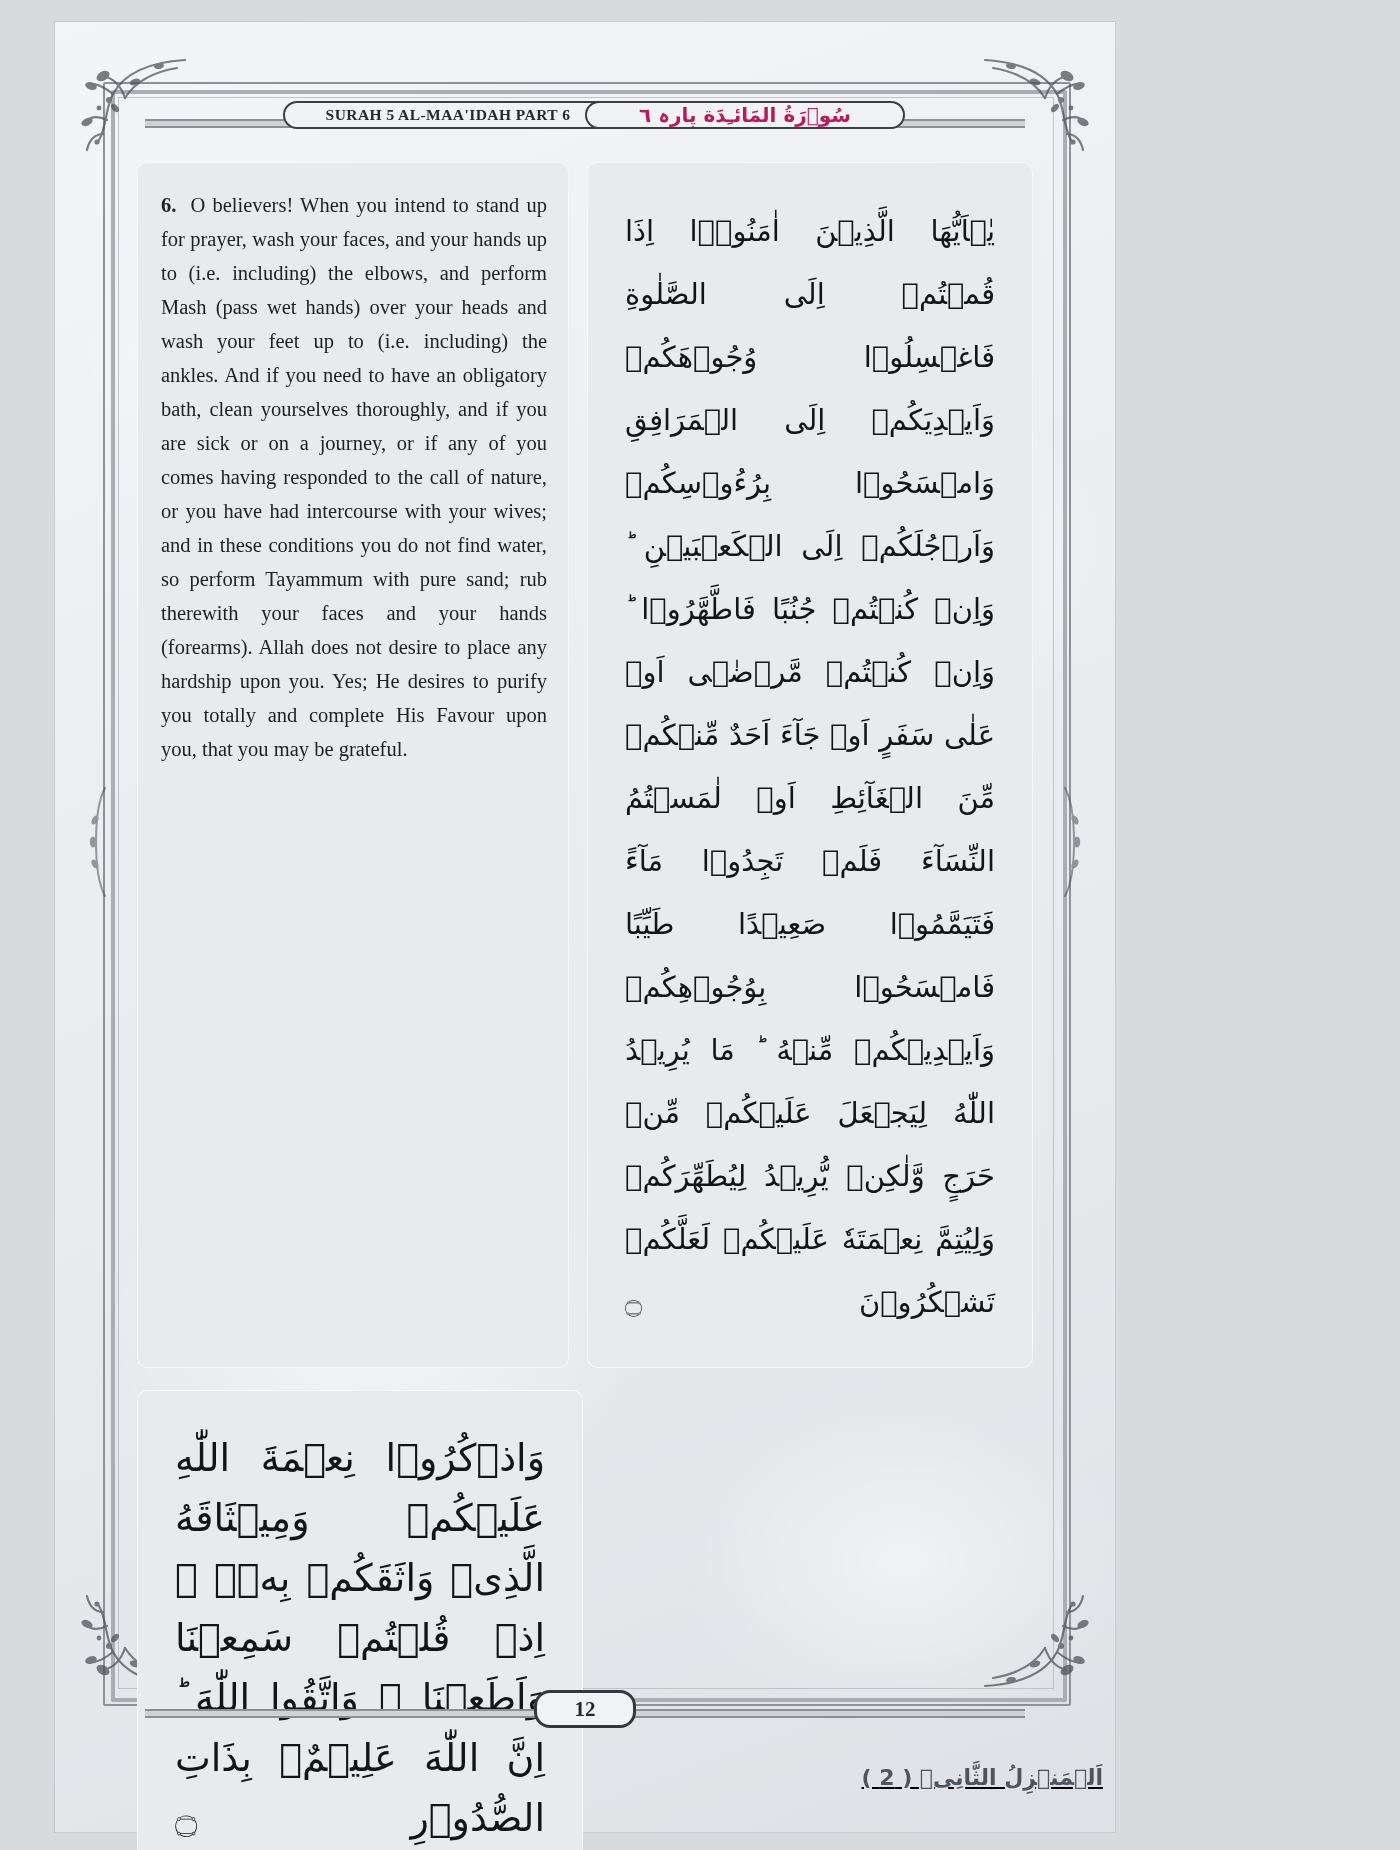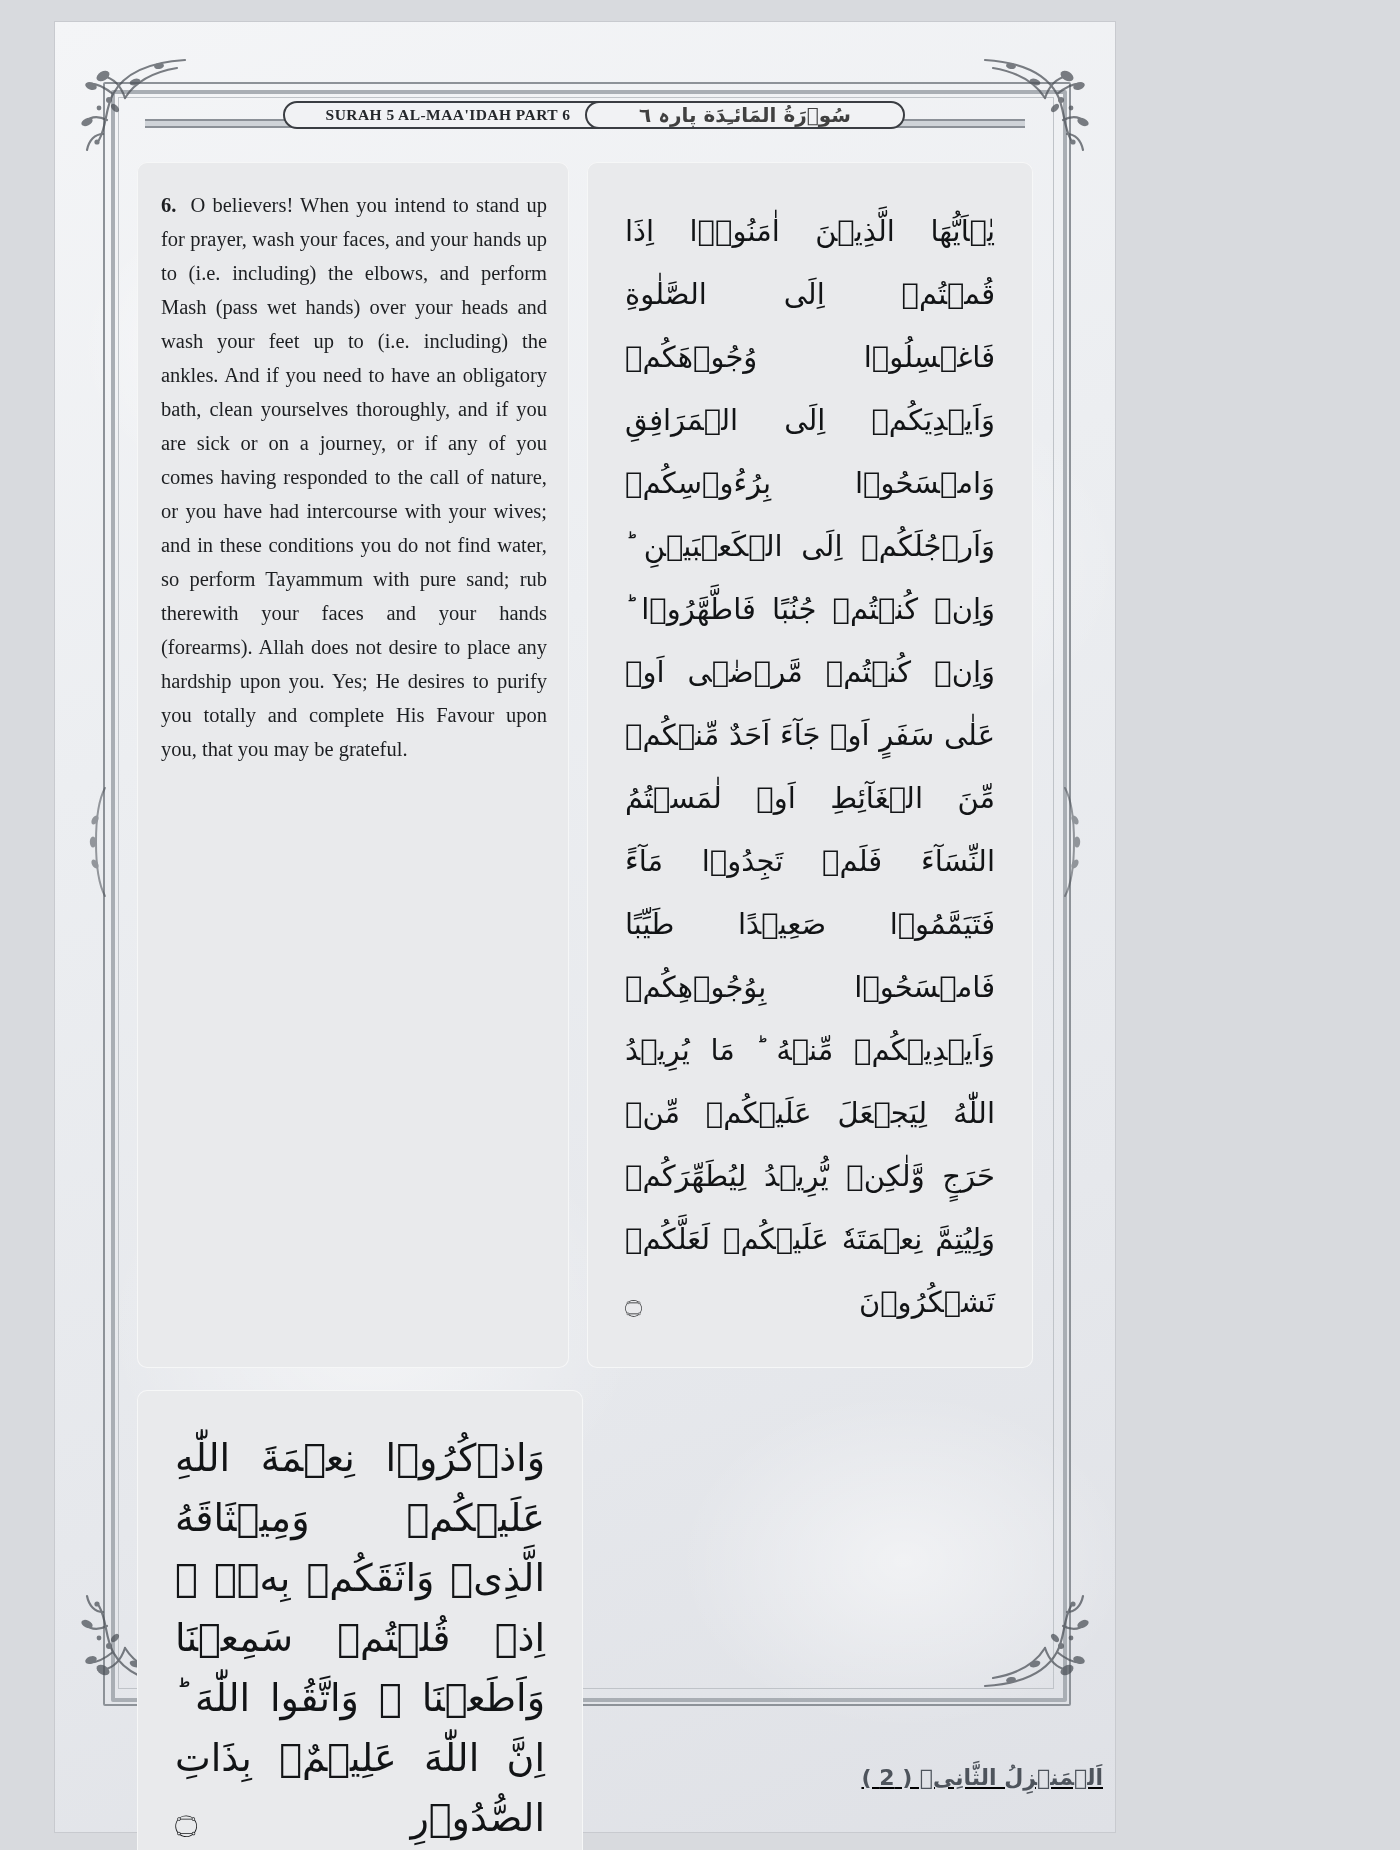--- a/index.html
+++ b/index.html
@@ -113,21 +113,21 @@
   .hdr-en {
     font-family: "Liberation Serif", serif;
     font-size: 15.5px;
     font-weight: 700;
     letter-spacing: .45px;
     color: #25282c;
     white-space: nowrap;
   }
   .hdr-ar {
     font-size: 20px;
-    color: #404040;
+    color: #be185d;
     white-space: nowrap;
     direction: rtl;
     font-family: "DejaVu Sans", sans-serif;
     font-weight: 600;
   }
 
   
   .content {
     position: absolute;
     left: 82px;
@@ -388,18 +388,22 @@
     </div>
 
     <div class="verse-row">
       <div class="panel ar">
         <p class="ar-text small">وَاذۡكُرُوۡا نِعۡمَةَ اللّٰهِ عَلَيۡكُمۡ وَمِيۡثَاقَهُ الَّذِىۡ وَاثَقَكُمۡ بِهٖۤ ۙ اِذۡ قُلۡتُمۡ سَمِعۡنَا وَاَطَعۡنَا ؗ وَاتَّقُوا اللّٰهَ ؕ اِنَّ اللّٰهَ عَلِيۡمٌۢ بِذَاتِ الصُّدُوۡرِ ۝</p>
       </div>
     </div>
 
   </div>
 
+  <div class="footer-band">
+    <div class="footer-rule"></div>
+    <div class="page-pill">12</div>
+  </div>
 
   <div class="colophon">
     <div class="juz">اَلۡمَنۡزِلُ الثَّانِیۡ ( 2 )</div>
   </div>
 
 </div>
 
 </body></html>

